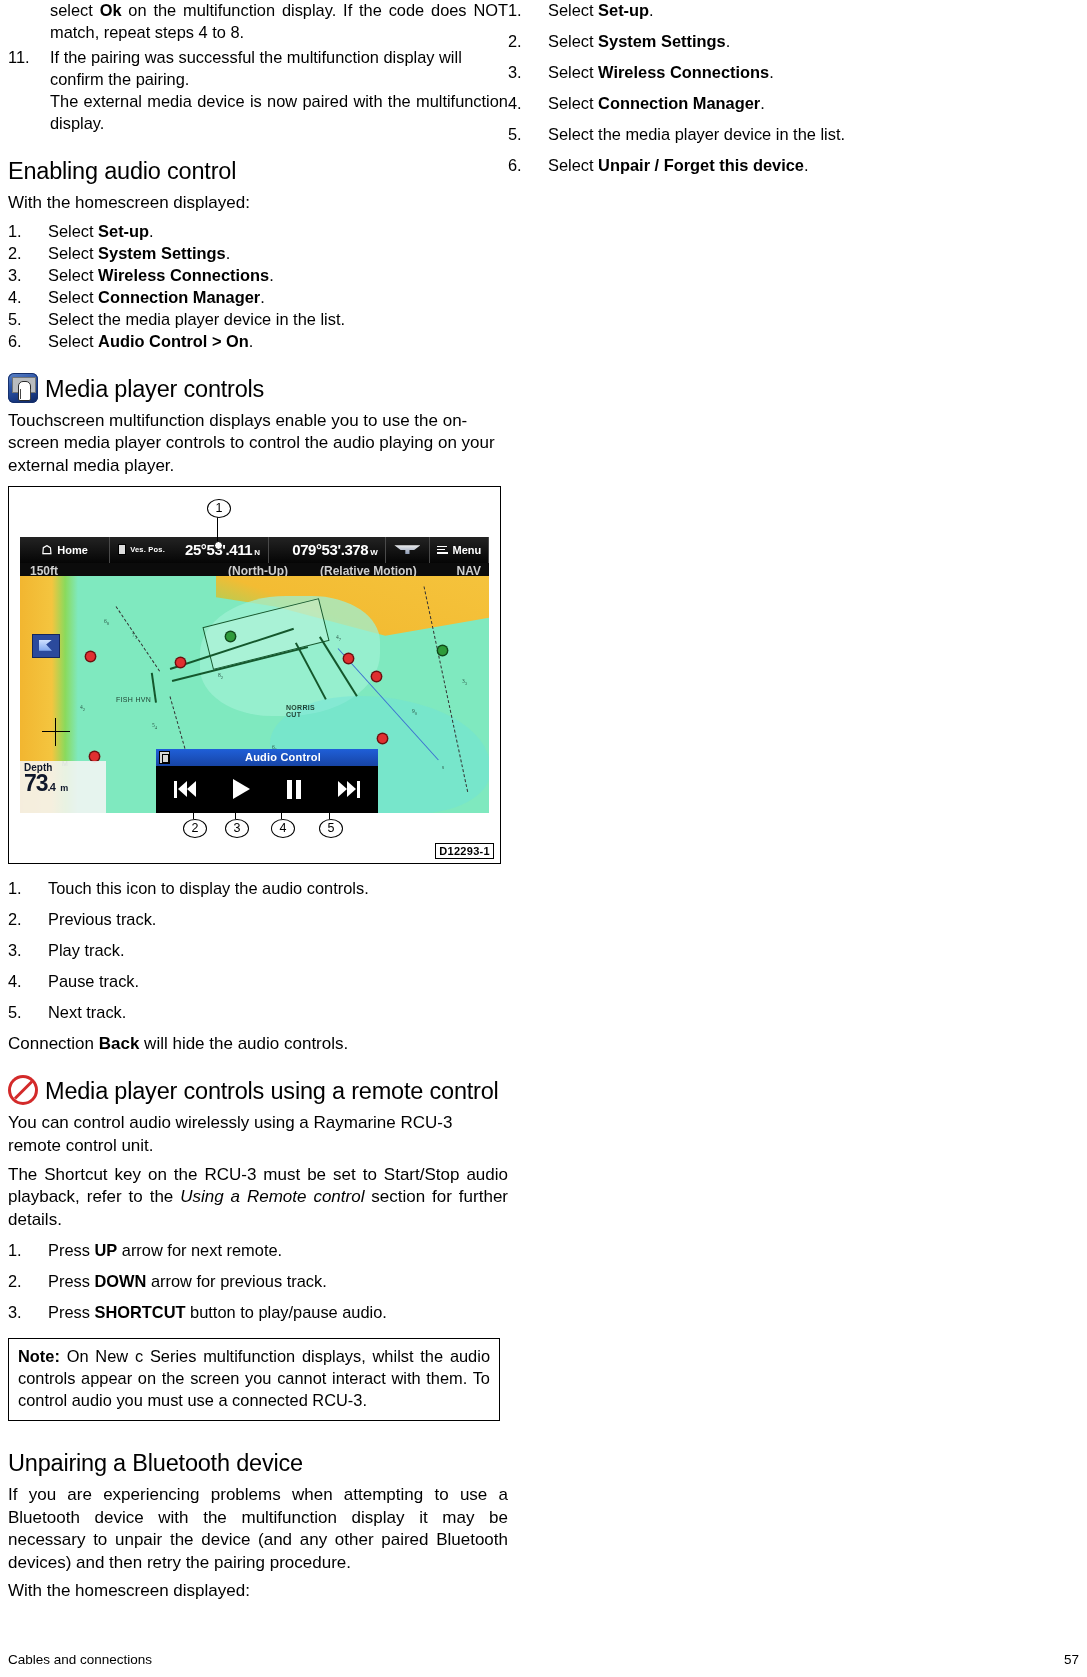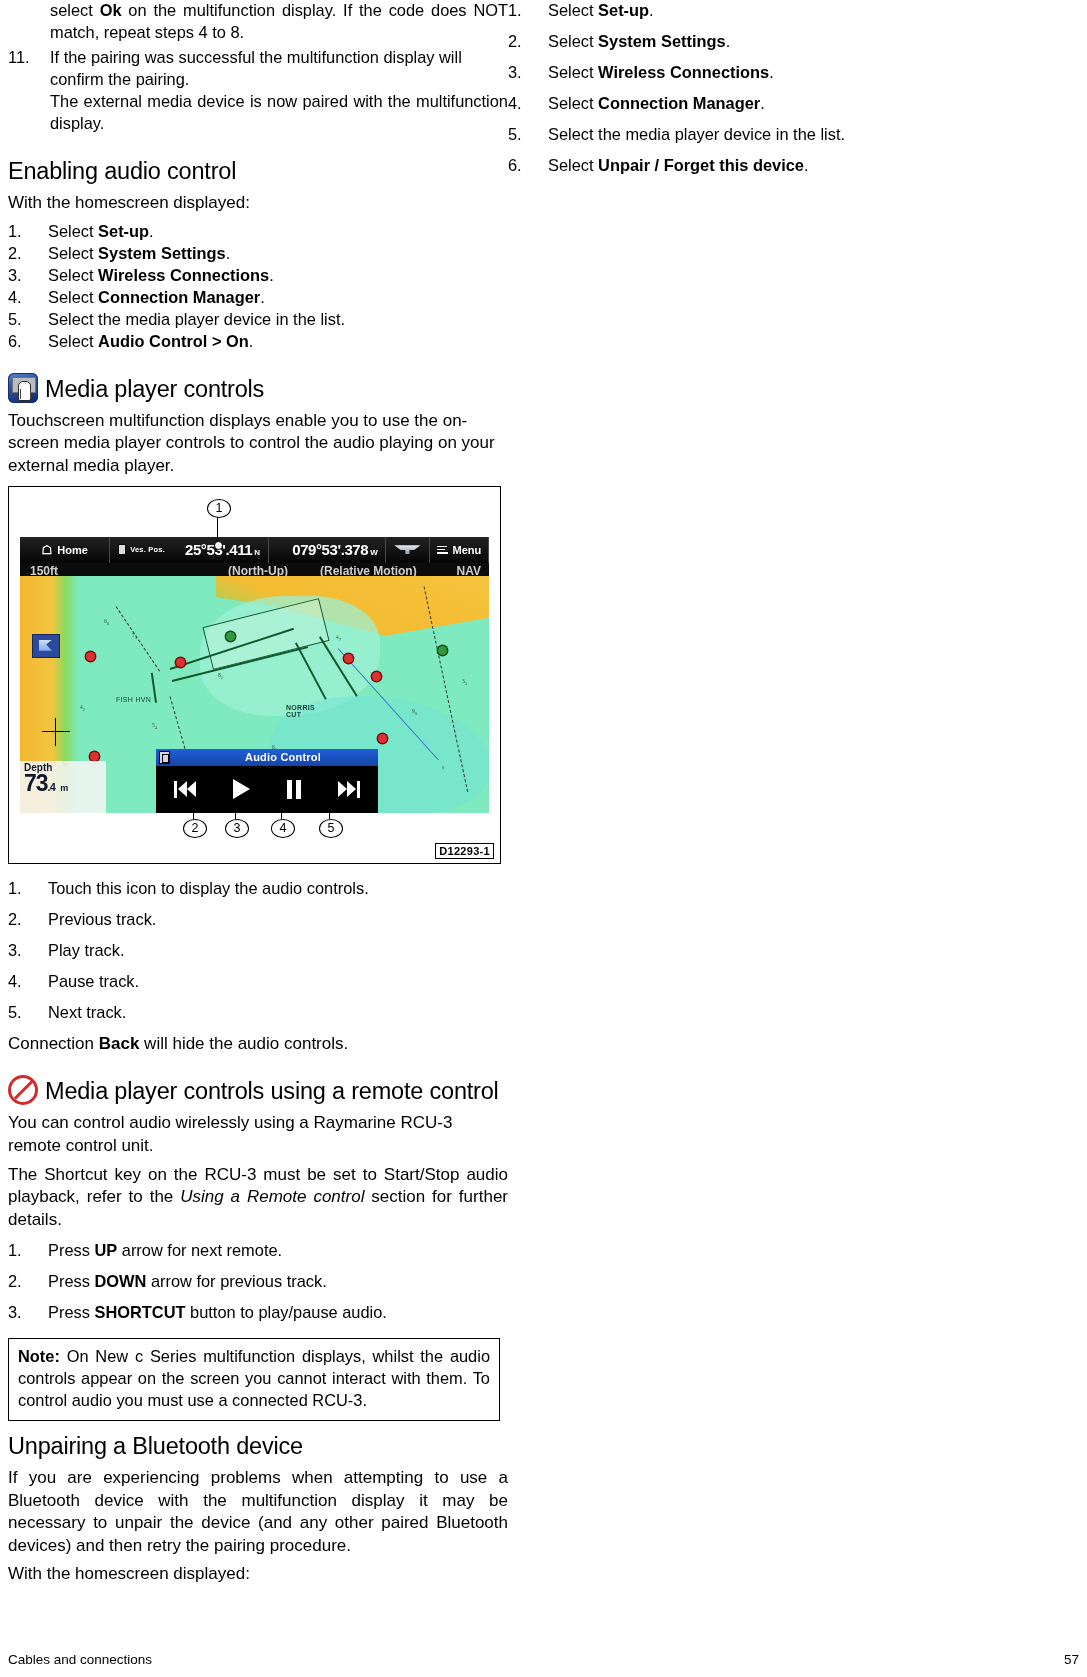--- a/index.html
+++ b/index.html
@@ -590,21 +590,21 @@
     <ol class="steps loose" style="margin-top:9px;">
       <li><span class="num">1.</span><span>Press </span><b>UP</b><span> arrow for next remote.</span></li>
       <li><span class="num">2.</span><span>Press </span><b>DOWN</b><span> arrow for previous track.</span></li>
       <li><span class="num">3.</span><span>Press </span><b>SHORTCUT</b><span> button to play/pause audio.</span></li>
     </ol>
 
     <div class="notebox">
       <p><b>Note:</b><span> On New c Series multifunction displays, whilst the audio controls appear on the screen you cannot interact with them. To control audio you must use a connected RCU-3.</span></p>
     </div>
 
-    <h2 class="sec" style="margin-top:11px;">
+    <h2 class="sec" style="margin-top:28px;">
       <span>Unpairing a Bluetooth device</span>
     </h2>
     <p class="para">
       <span>If you are experiencing problems when attempting to use a Bluetooth device with the multifunction display it may be necessary to unpair the device (and any other paired Bluetooth devices) and then retry the pairing procedure.</span>
     </p>
     <p class="para nj" style="margin-top:6px;">
       <span>With the homescreen displayed:</span>
     </p>
   </div>
 

